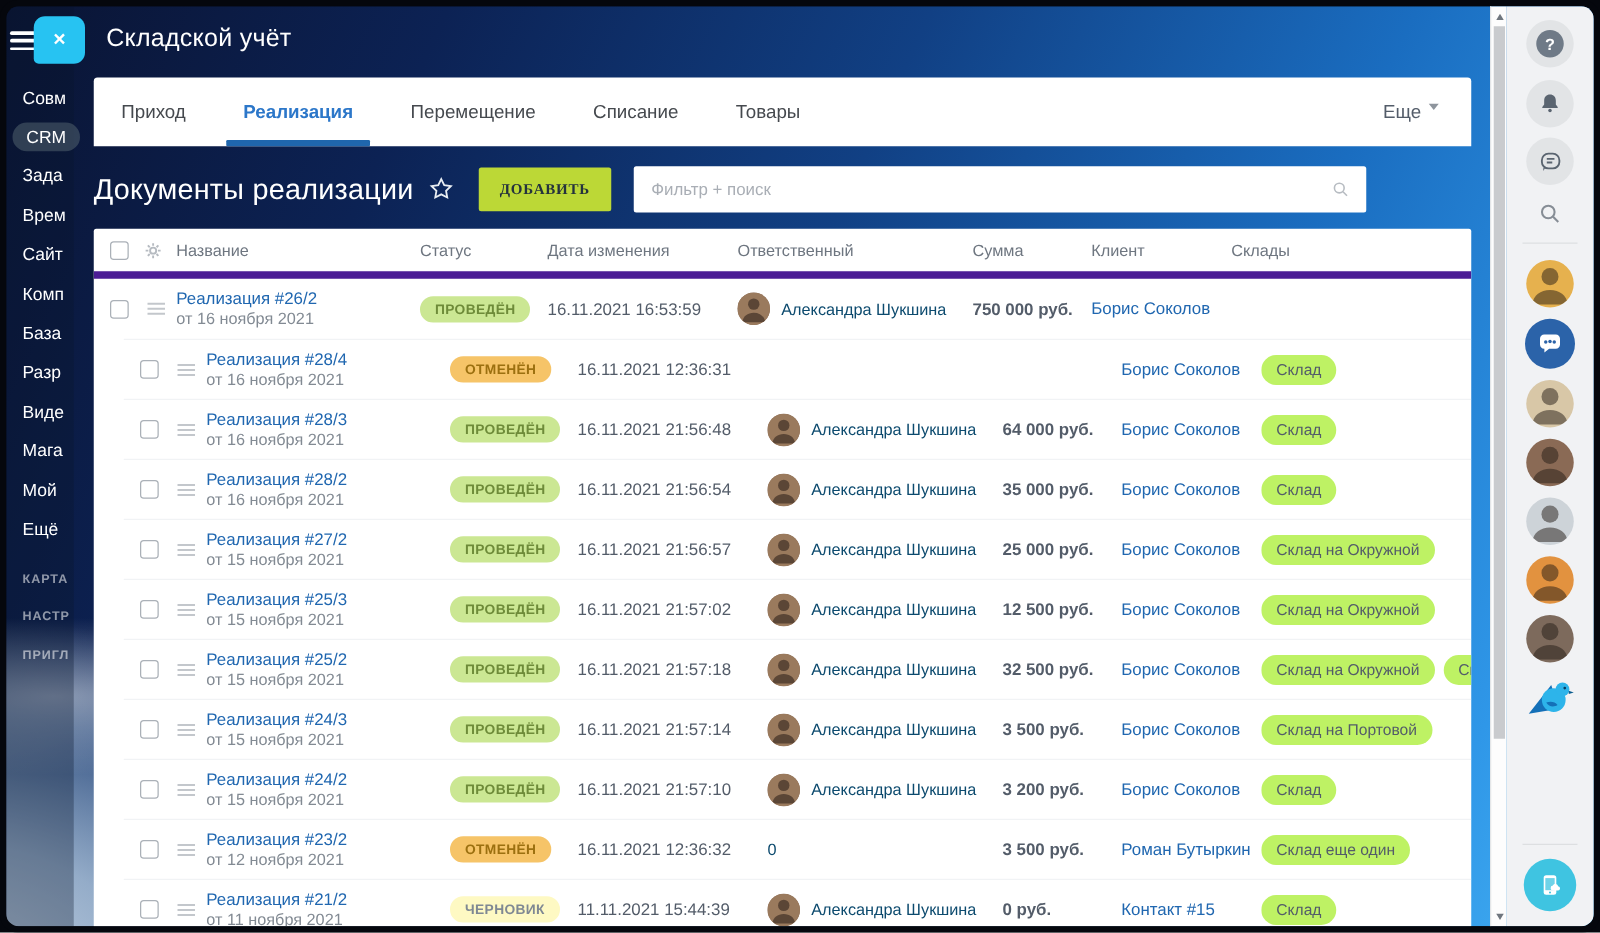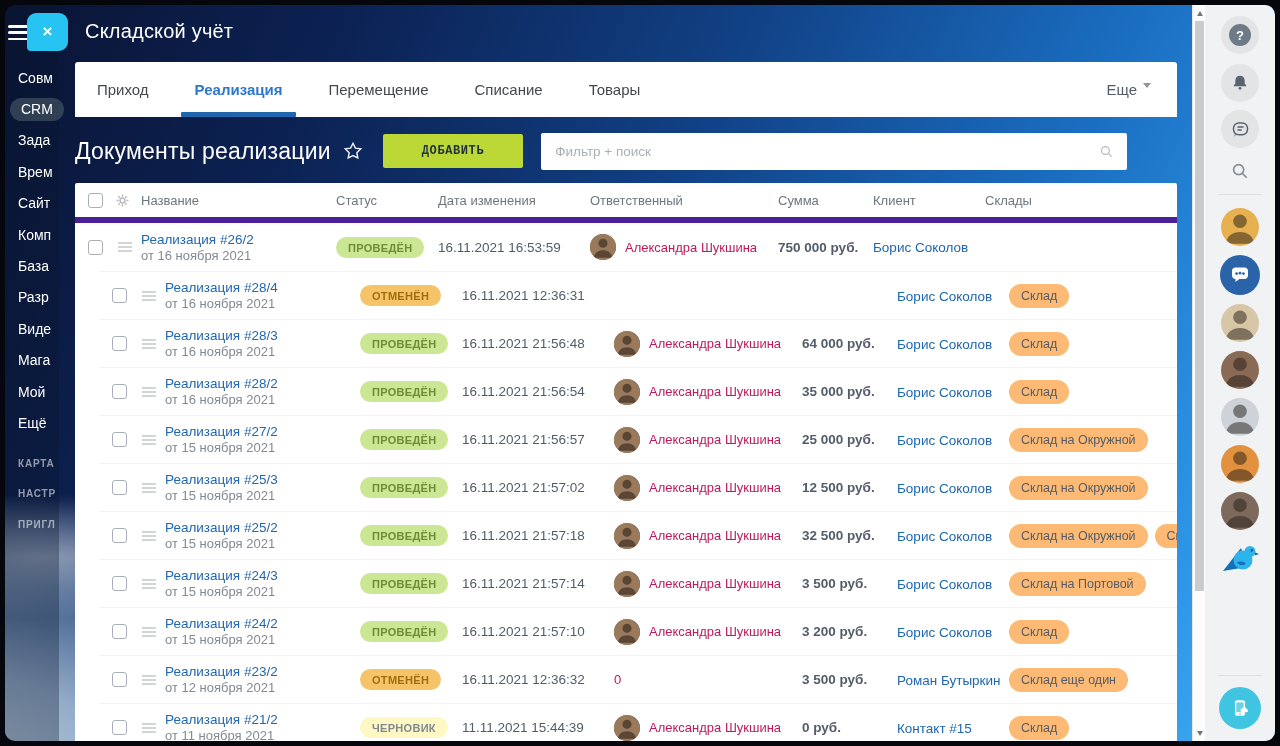--- a/index.html
+++ b/index.html
@@ -34,22 +34,22 @@
   .tab { position:relative; display:flex; align-items:center; height:100%; font-size:15px; color:#45494e; font-weight:500; cursor:pointer; white-space:nowrap; }
   .tab[data-active="true"] { color:#2c77c9; font-weight:600; }
   .tab[data-active="true"]::after { content:""; position:absolute; left:-14px; right:-14px; bottom:0; height:5px; background:#1f66ad; border-radius:1px; }
   .tab-more { margin-left:auto; display:flex; align-items:flex-start; gap:6px; color:#535c69; font-size:15px; cursor:pointer; }
   .caret { width:0; height:0; border-left:4px solid transparent; border-right:4px solid transparent; border-top:5px solid #8e959d; margin-top:2px; }
 
   
   .toolbar { position:absolute; left:70px; top:125px; width:1102px; height:42px; display:flex; align-items:center; }
   .page-title { color:#fff; font-size:23px; font-weight:400; letter-spacing:.2px; }
   .fav-star { margin-left:11px; width:22px; height:22px; cursor:pointer; flex:0 0 auto; }
-  .add-btn { margin-left:19px; background:#bcd836; color:#24323d; border:none; border-radius:2px; font-family:Liberation Mono, monospace;
-    font-size:12px; font-weight:700; letter-spacing:.6px; padding:10px 39px; cursor:pointer; flex:0 0 auto; }
+  .add-btn { margin-left:19px; background:#bcd836; color:#24323d; border:none; border-radius:2px; font-family:Liberation Serif, serif;
+    font-size:12px; font-weight:700; letter-spacing:.6px; padding:10px 17px; cursor:pointer; flex:0 0 auto; }
   .searchbox { margin-left:18px; width:586px; height:37px; background:#fff; border-radius:2px; display:flex; align-items:center; padding:0 12px 0 14px; }
   .searchbox input { flex:1; border:none; outline:none; font-family:inherit; font-size:13.5px; color:#333; background:transparent; }
   .searchbox input::placeholder { color:#a9aeb5; }
   .searchbox svg { flex:0 0 auto; }
 
   
   .grid-card { position:absolute; left:70px; top:178px; width:1102px; height:558px; background:#fff; border-radius:2px 2px 0 0; overflow:hidden; }
   .grid-head, .grid-row { display:grid; grid-template-columns:40px 26px 195px 102px 152px 188px 95px 112px 1fr; align-items:center; }
   .grid-head { height:40px; border-bottom:6px solid #4c1d95; }
   .grid-head .th { font-size:13px; color:#6e7680; }
@@ -61,25 +61,25 @@
   .doc-link { color:#2067b0; font-size:13.5px; text-decoration:none; cursor:pointer; }
   .doc-sub { color:#828a93; font-size:13px; }
   .status { display:inline-block; font-size:11px; font-weight:700; letter-spacing:.3px; padding:5px 12px 4px; border-radius:14px; }
   .status[data-type="success"]  { background:#cbe793; color:#6e8b39; }
   .status[data-type="canceled"] { background:#f6c468; color:#9c7010; }
   .status[data-type="draft"]    { background:#fef9c3; color:#7f8893; }
   .mod-date { font-size:13.5px; color:#535c69; }
   .resp { display:flex; align-items:center; gap:9px; }
   .avatar { width:26px; height:26px; border-radius:50%; overflow:hidden; flex:0 0 auto; background:#8a6a55; }
   .avatar svg { width:100%; height:100%; }
-  .resp-name { font-size:13px; color:#be185d; }
+  .resp-name { font-size:13px; color:#0c4a6e; }
   .sum { font-size:13.5px; color:#535c69;font-weight:bold; }
   .client-link { color:#2067b0; font-size:13.5px; cursor:pointer; }
   .wh-list { display:flex; gap:7px; flex-wrap:nowrap; overflow:hidden; }
-  .wh-chip { background:#fdba74; color:#535c69; font-size:12.5px; padding:5px 12px; border-radius:14px; white-space:nowrap; }
+  .wh-chip { background:#bef264; color:#535c69; font-size:12.5px; padding:5px 12px; border-radius:14px; white-space:nowrap; }
 
   
   .scrollbar { position:absolute; left:1187px; top:0; width:13px; height:736px; background:#fdfdfd; border-left:1px solid #e4e6e8; }
   .sb-arrow { position:absolute; left:0; width:13px; height:14px; display:flex; align-items:center; justify-content:center; cursor:pointer; }
   .sb-up { top:1px; } .sb-down { bottom:1px; }
   .tri-up { width:0; height:0; border-left:3.5px solid transparent; border-right:3.5px solid transparent; border-bottom:5px solid #6f767e; }
   .tri-down { width:0; height:0; border-left:3.5px solid transparent; border-right:3.5px solid transparent; border-top:5px solid #6f767e; }
   .sb-thumb { position:absolute; left:2px; top:16px; width:9px; height:570px; background:#c9cbce; cursor:grab; }
 
   

